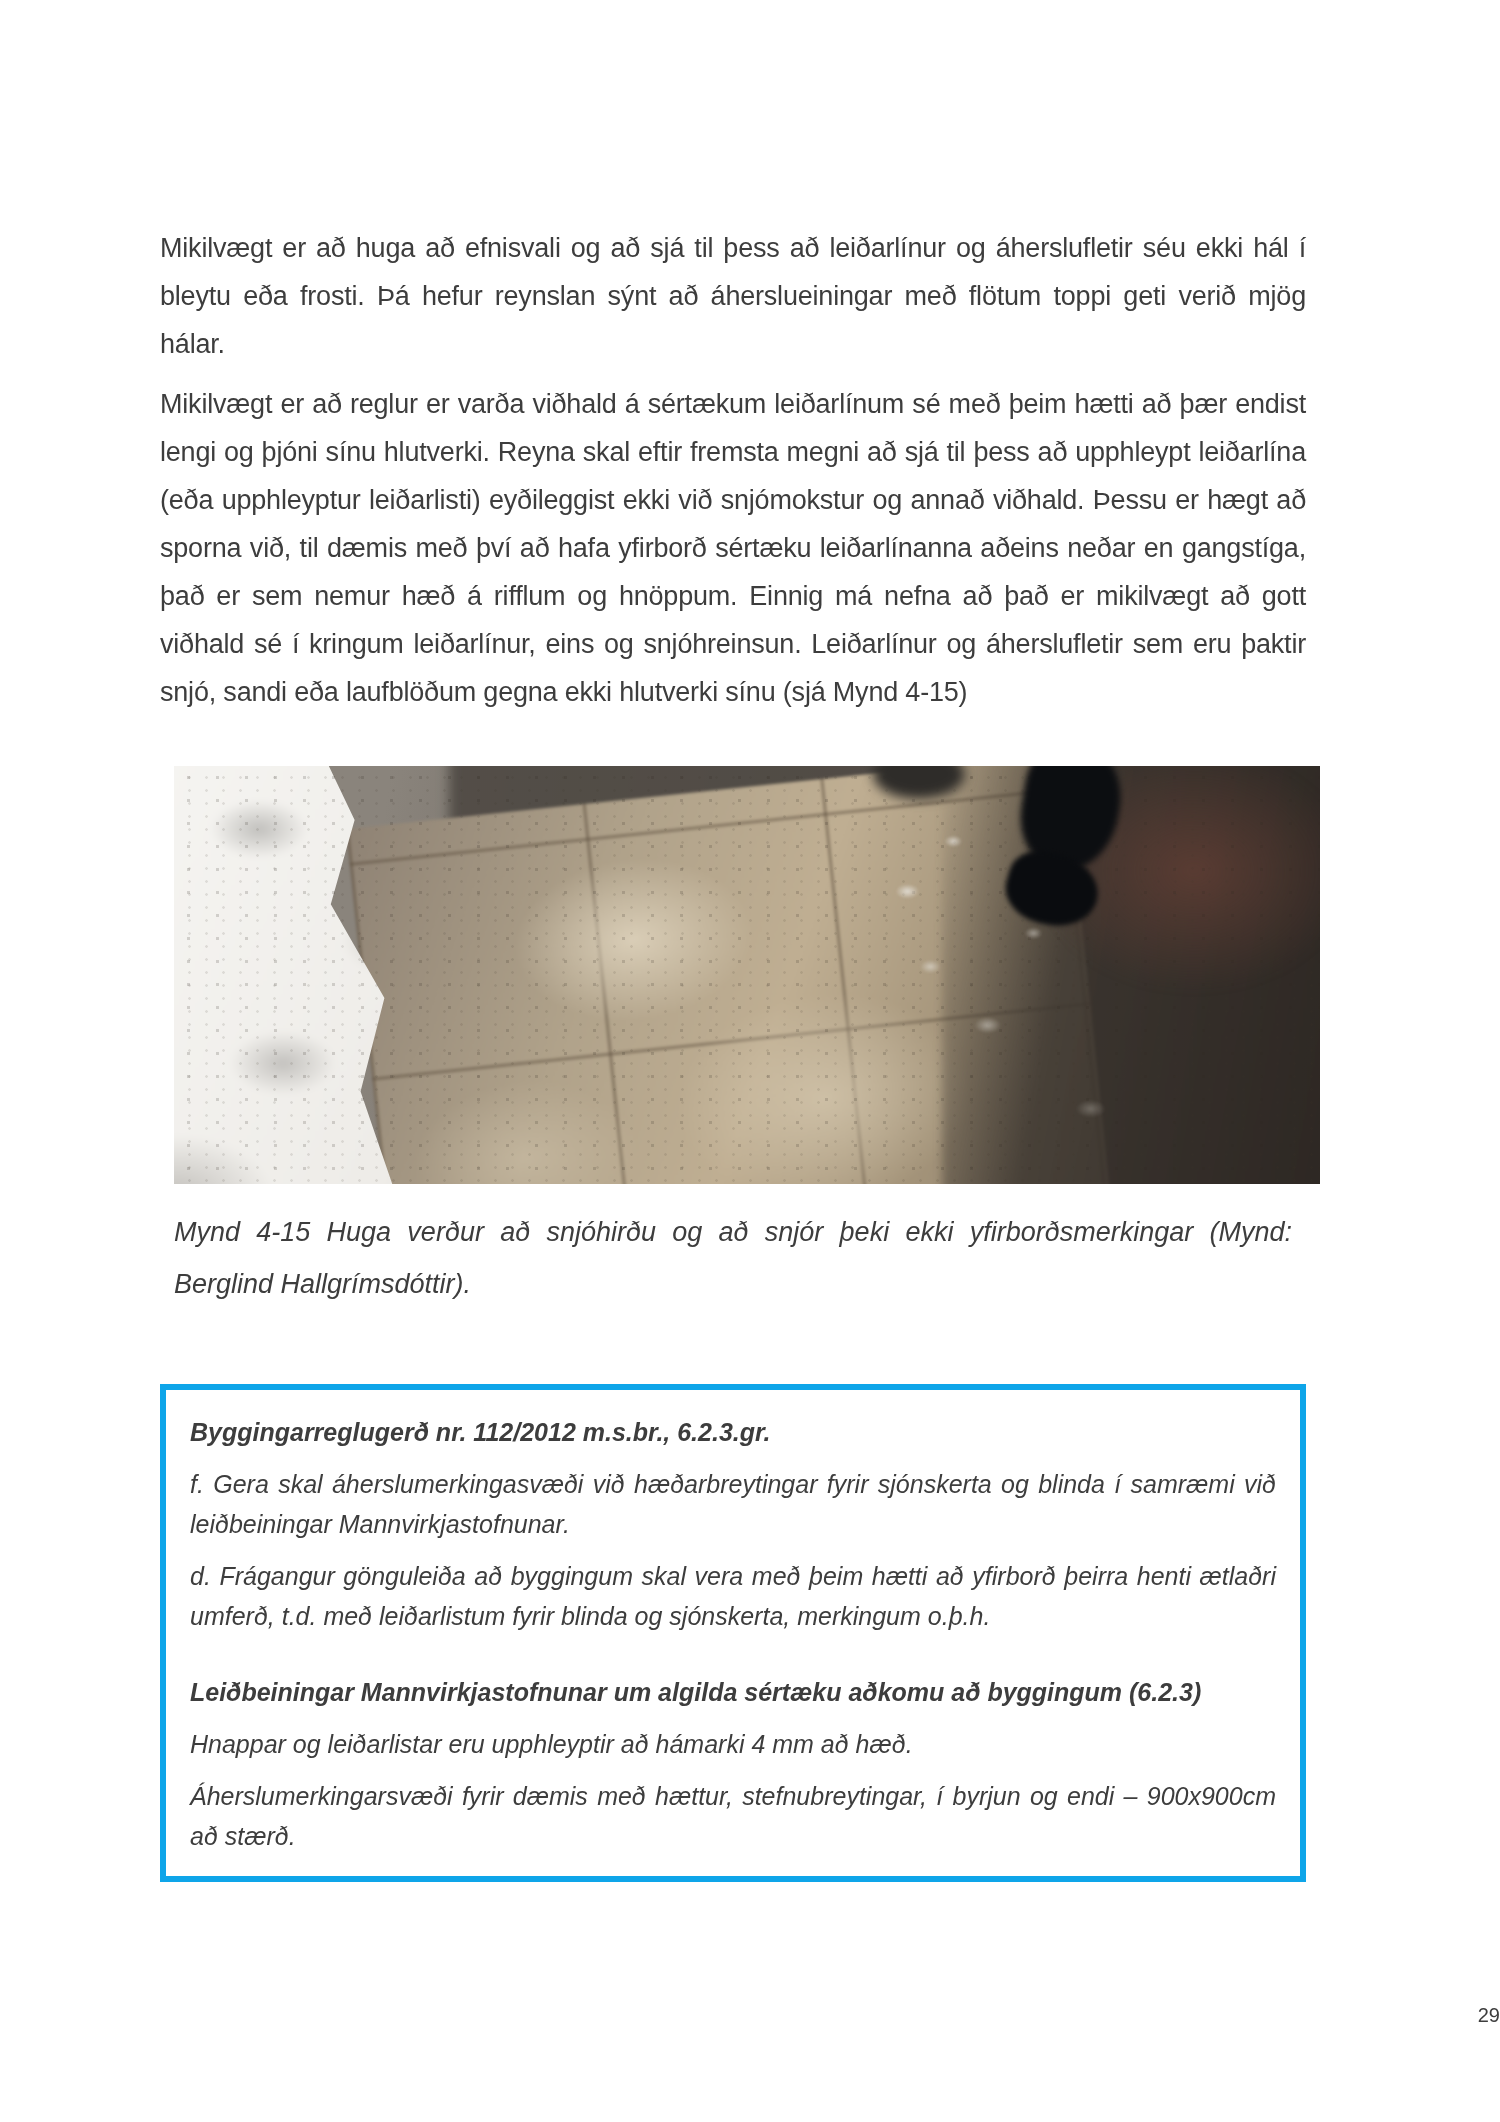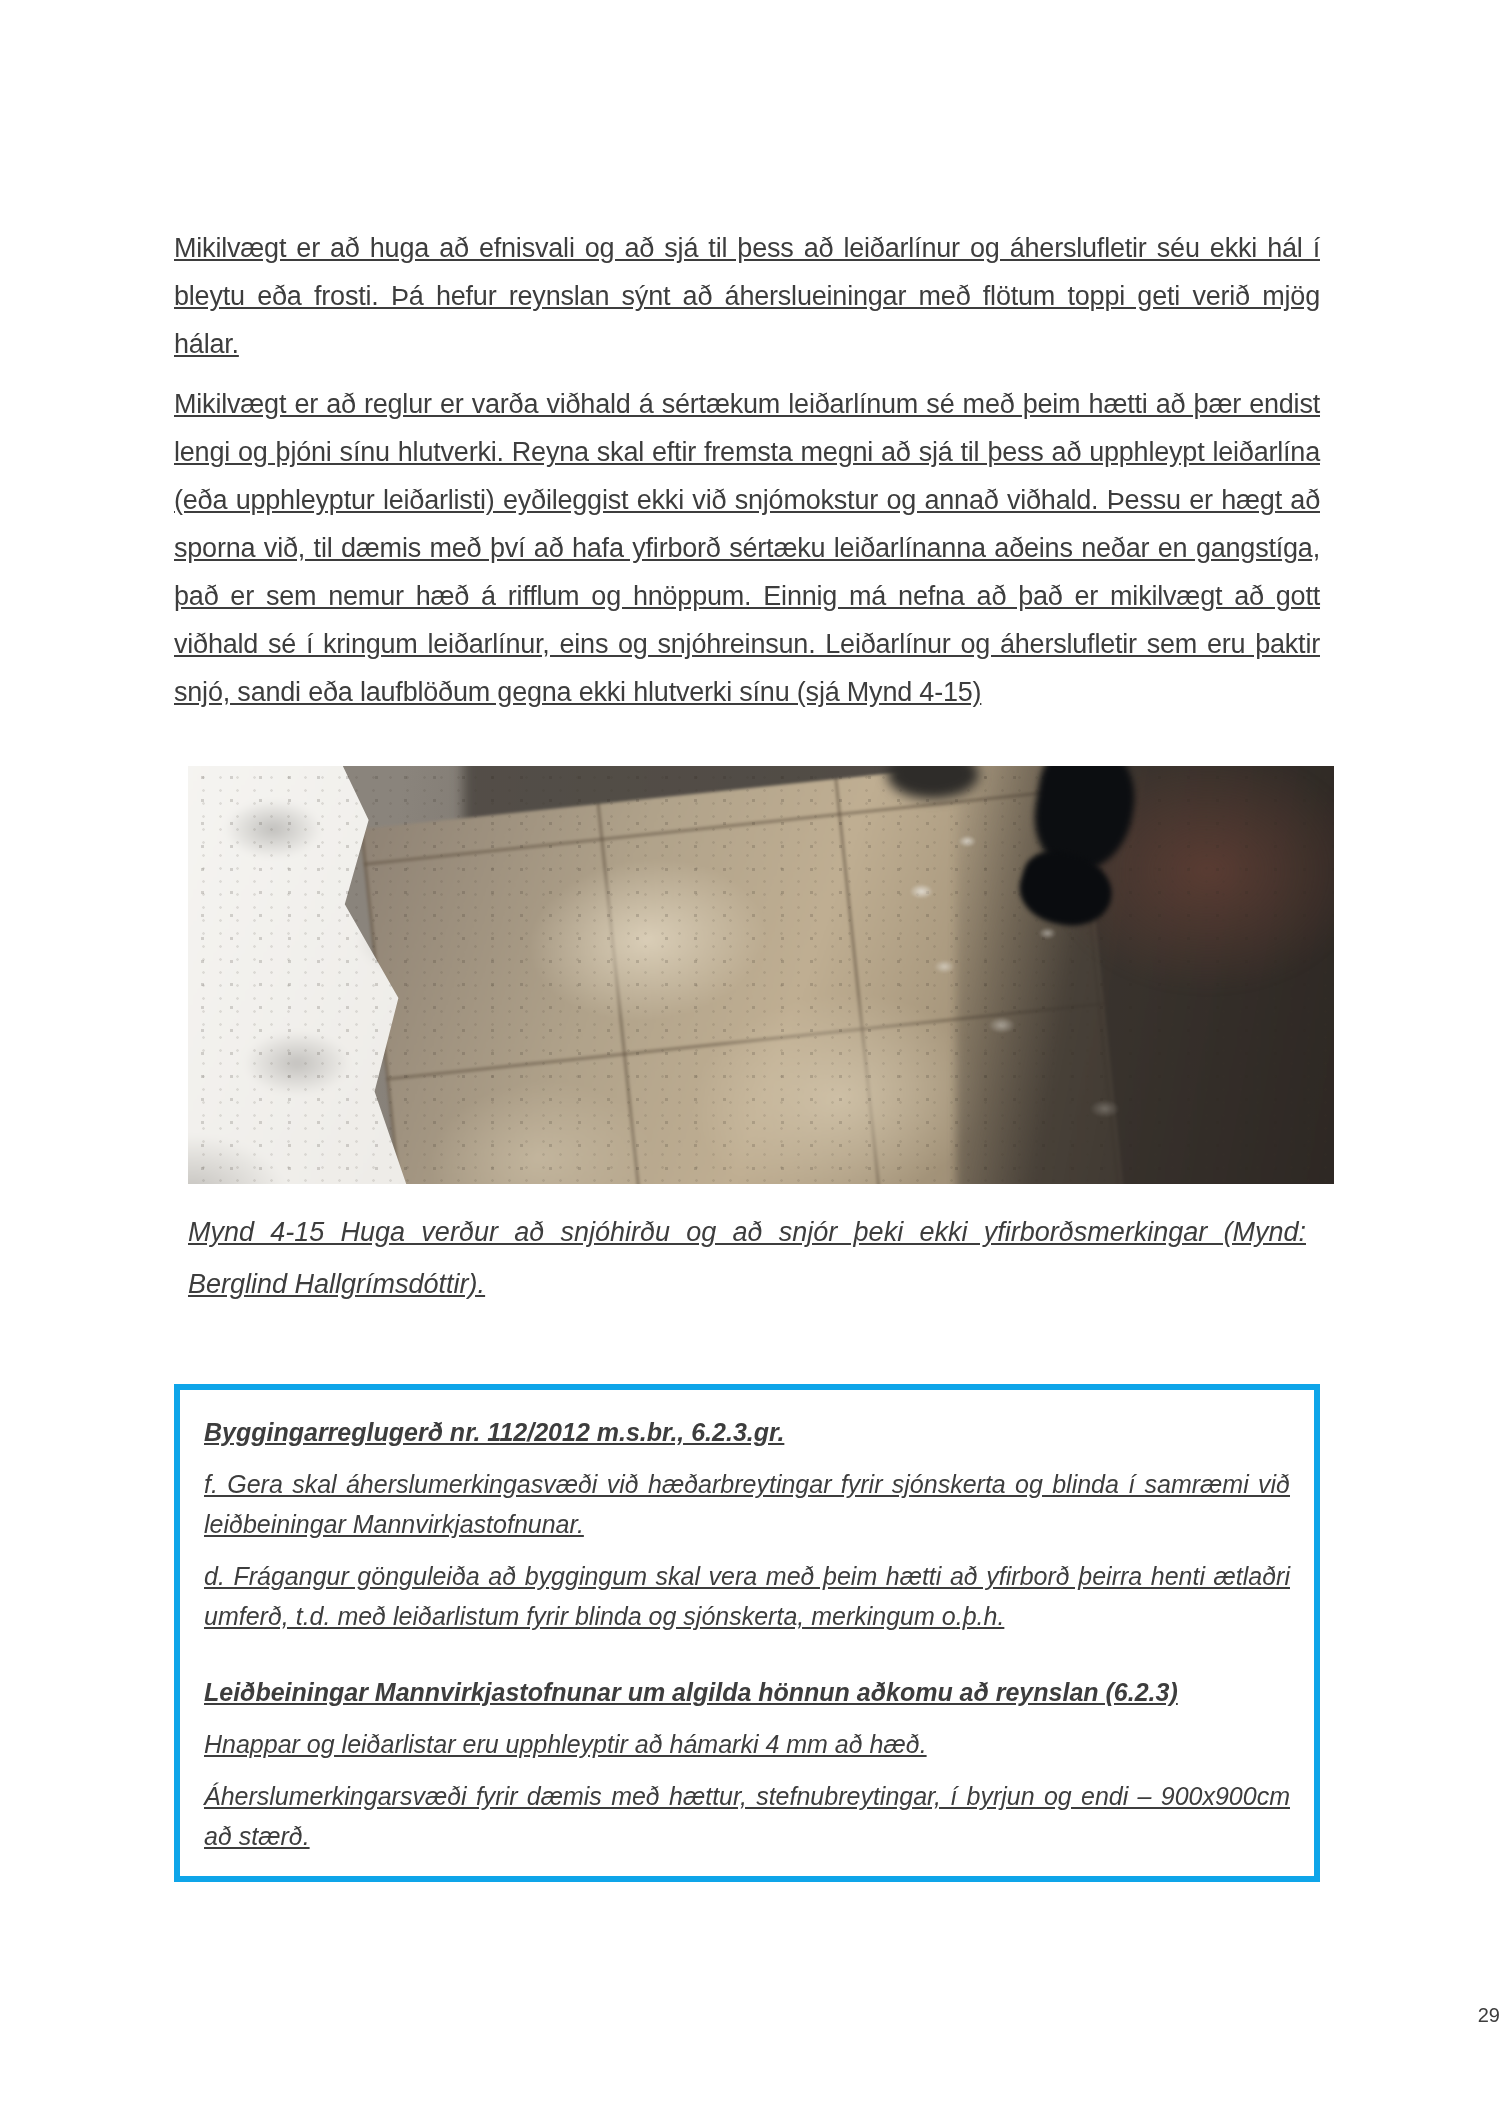--- a/index.html
+++ b/index.html
@@ -5,23 +5,22 @@
   html,body { margin:0; padding:0; background:#ffffff; }
   .page {
     position:relative;
     width:1500px; height:2122px;
     background:#ffffff;
     font-family:"Liberation Sans", sans-serif;
     color:#3d3d3d;
     overflow:hidden;
   }
   .content {
-    position:absolute; left:174px; top:0; width:1146px;
+    position:absolute; left:160px; top:0; width:1146px;
     padding-top:224px;
-    text-decoration:underline;
   }
   .body-par {
     margin:0 0 12px 0;
     font-size:27px; line-height:48px;
     text-align:justify;
     letter-spacing:-0.2px;
     color:#3d3d3d;
   }
   figure { margin:36px 0 0 0; padding:14px; }
   .photo {
@@ -157,21 +156,21 @@
         <div class="ph-boot"></div>
       </div>
       <figcaption class="caption">Mynd 4-15 Huga verður að snjóhirðu og að snjór þeki ekki yfirborðsmerkingar (Mynd: Berglind Hallgrímsdóttir).</figcaption>
     </figure>
 
     <div class="regbox">
       <p class="regbox-heading">Byggingarreglugerð nr. 112/2012 m.s.br., 6.2.3.gr.</p>
       <p class="regbox-par">f. Gera skal áherslumerkingasvæði við hæðarbreytingar fyrir sjónskerta og blinda í samræmi við leiðbeiningar Mannvirkjastofnunar.</p>
       <p class="regbox-par">d. Frágangur gönguleiða að byggingum skal vera með þeim hætti að yfirborð þeirra henti ætlaðri umferð, t.d. með leiðarlistum fyrir blinda og sjónskerta, merkingum o.þ.h.</p>
 
-      <p class="regbox-heading second">Leiðbeiningar Mannvirkjastofnunar um algilda hönnun aðkomu að reynslan (6.2.3)</p>
+      <p class="regbox-heading second">Leiðbeiningar Mannvirkjastofnunar um algilda sértæku aðkomu að byggingum (6.2.3)</p>
       <p class="regbox-par">Hnappar og leiðarlistar eru upphleyptir að hámarki 4 mm að hæð.</p>
       <p class="regbox-par">Áherslumerkingarsvæði fyrir dæmis með hættur, stefnubreytingar, í byrjun og endi – 900x900cm að stærð.</p>
     </div>
 
   </div>
 
   <div class="page-number">29</div>
 </div>
 
 </body></html>

